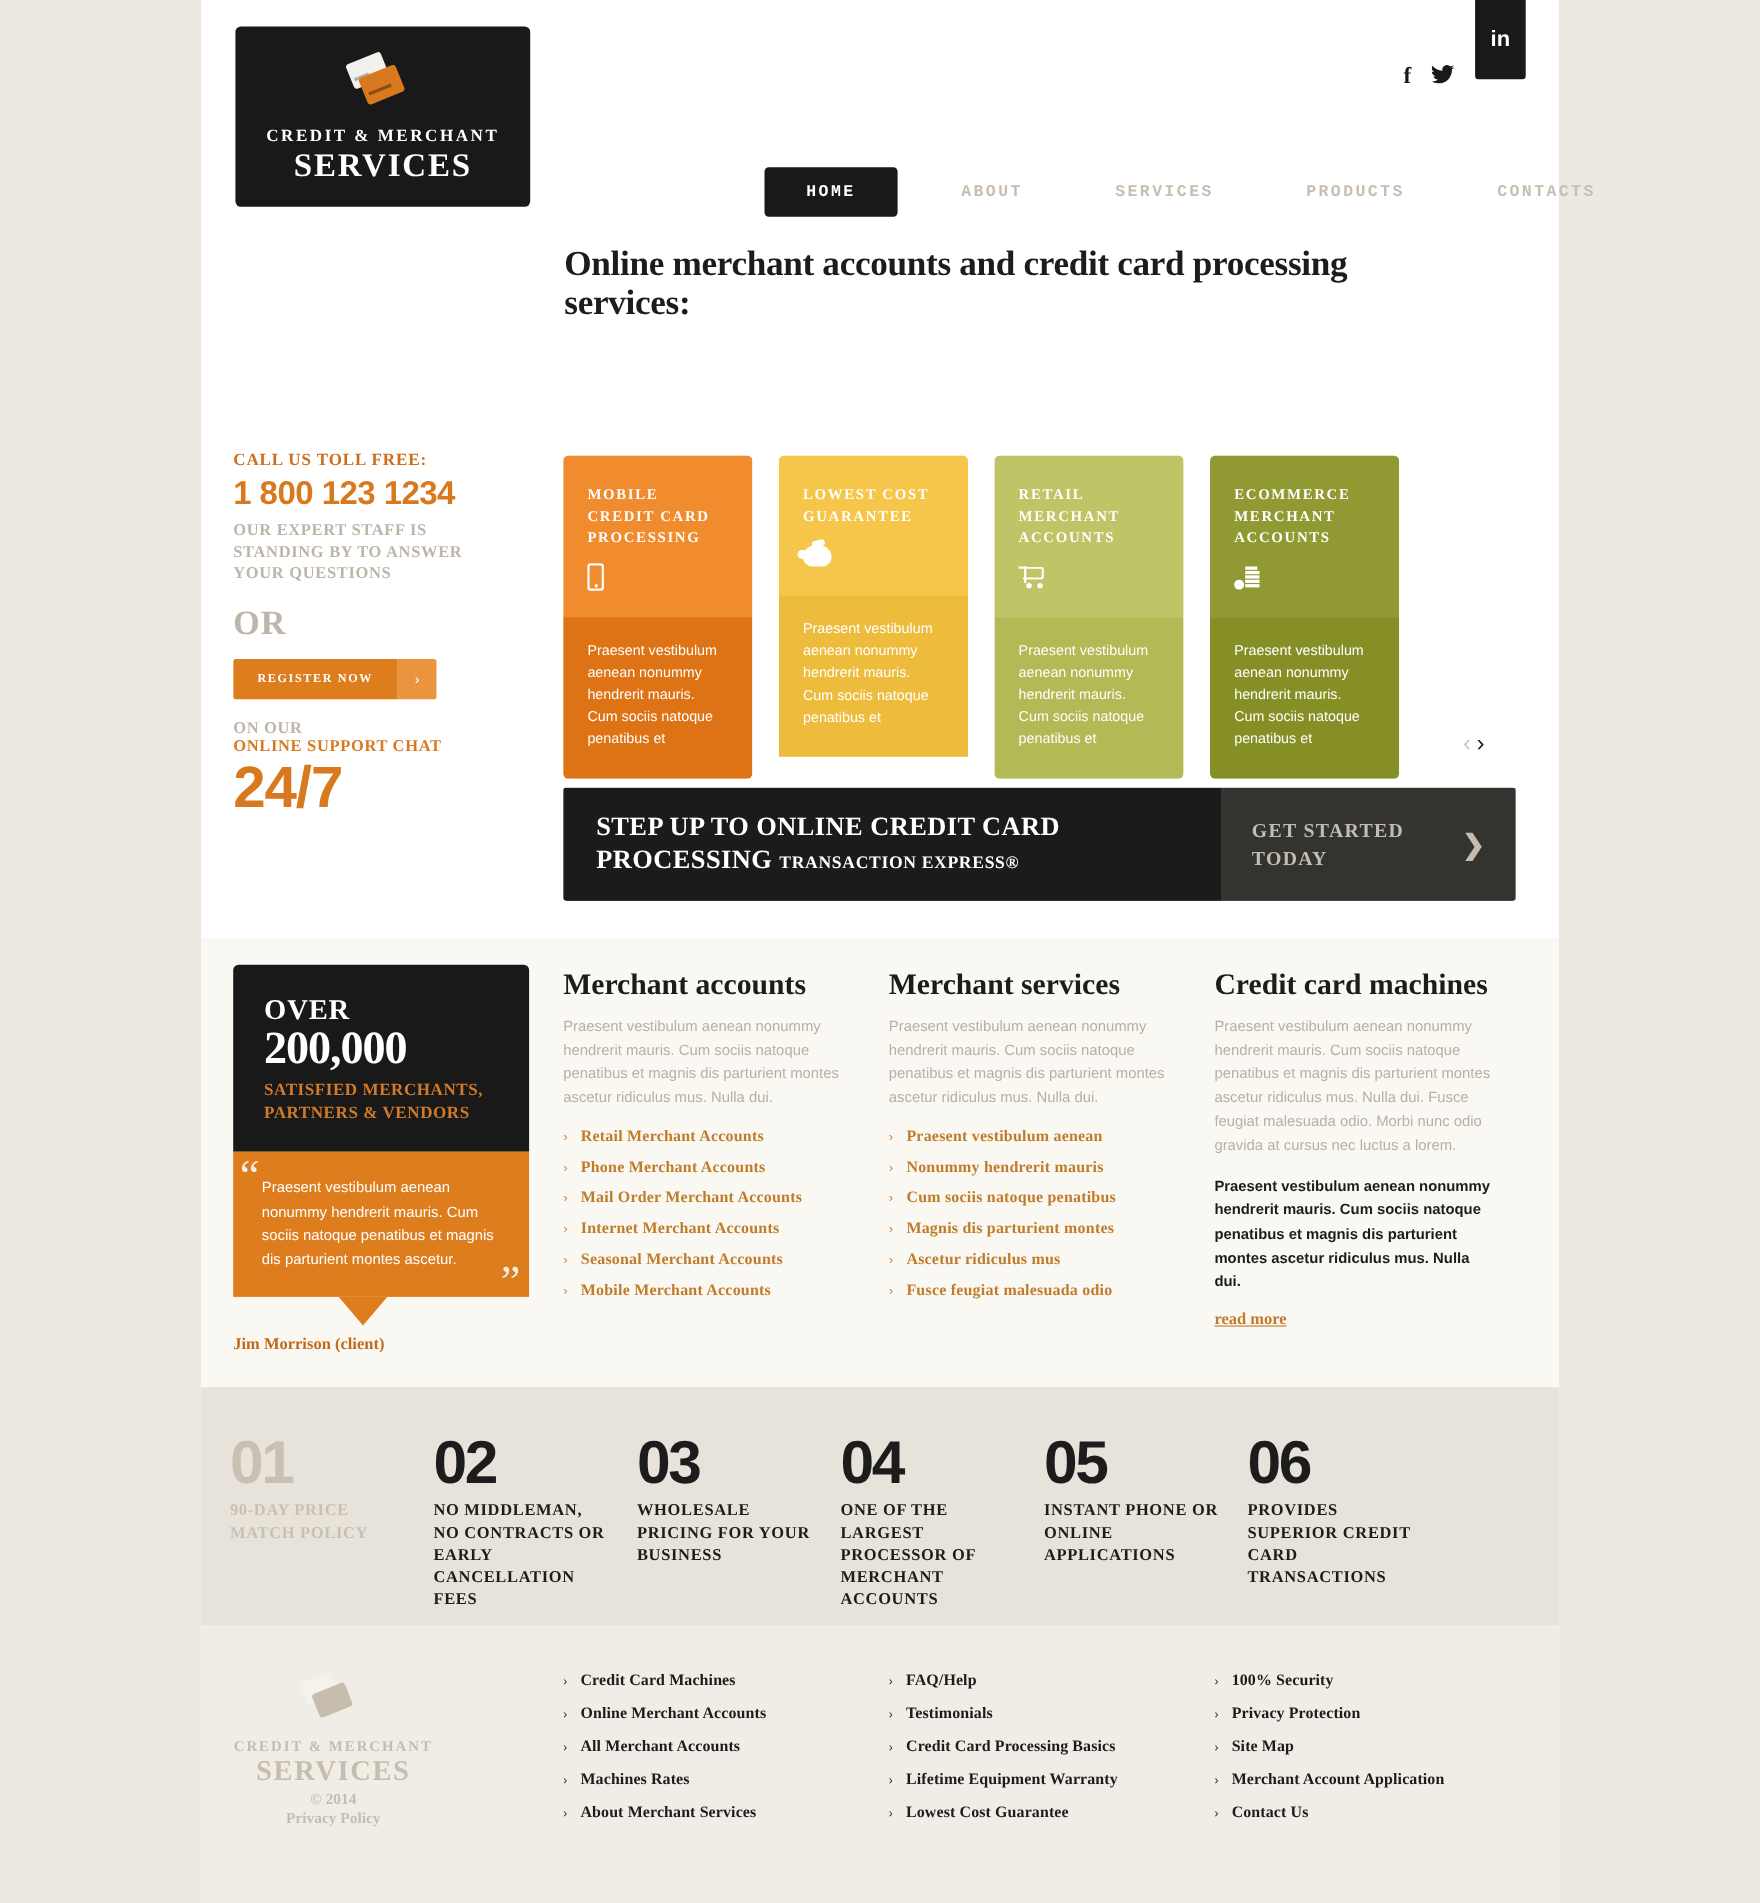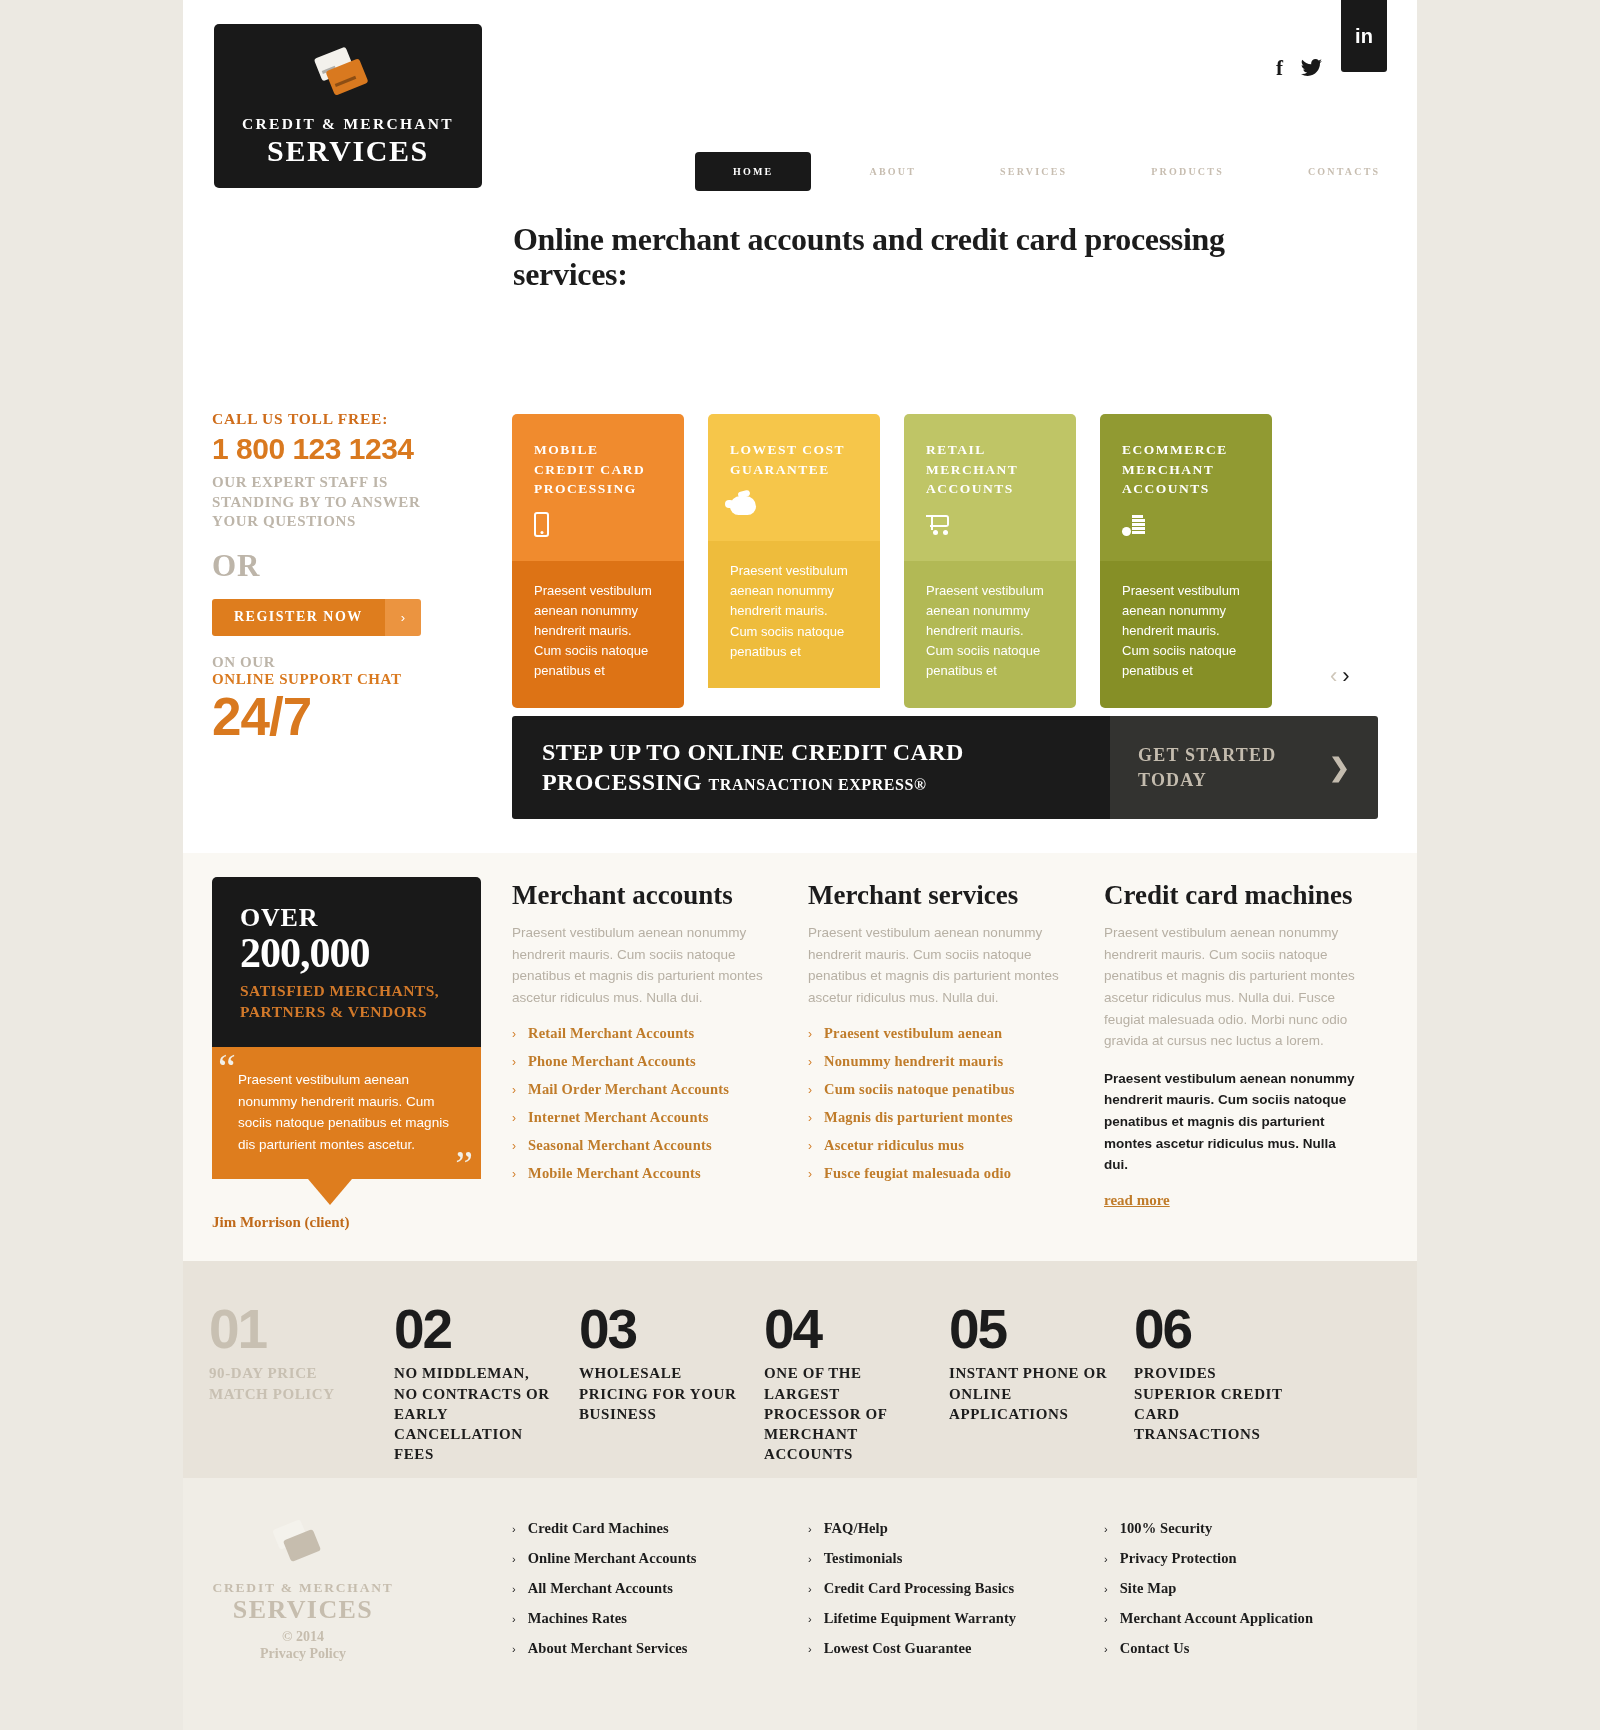--- a/index.html
+++ b/index.html
@@ -36,21 +36,21 @@
   .soc-ic { color:#191919; font-size:20px; line-height:1; cursor:pointer; }
   .soc-f { font-family:"Liberation Serif", serif; font-weight:bold; font-size:21px; }
   .soc-in-tab {
     width:46px; height:72px; background:#191919; border-radius:0 0 3px 3px;
     display:flex; align-items:center; justify-content:center;
     color:#fff; font-size:20px; font-weight:bold; margin-top:-58px; cursor:pointer;
   }
 
   .nav { position:absolute; left:512px; top:152px; display:flex; align-items:center; gap:0; }
   .nav-item {
-    font-family:Liberation Serif, serif; font-weight:bold; font-size:10px;
+    font-family:Liberation Mono, monospace; font-weight:bold; font-size:15px;
     letter-spacing:2.2px; color:#c7bdb0; padding:0 42px; cursor:pointer; white-space:nowrap;
   }
   .nav-item.active {
     background:#191919; color:#ffffff; border-radius:4px;
     padding:14px 38px; margin-left:0; margin-right:16px;
   }
   .hero-title {
     position:absolute; left:513px; top:222px; width:740px;
     font-family:"Liberation Serif", serif; font-weight:bold;
     font-size:32px; line-height:1.09; color:#1c1c1c; letter-spacing:-0.3px;
@@ -73,21 +73,21 @@
   .cta-or {
     color:#bdb5a9; font-family:"Liberation Serif", serif; font-weight:bold;
     font-size:31px; letter-spacing:1px; margin-top:16px;
   }
   .btn-register {
     margin-top:15px; display:inline-flex; align-items:stretch;
     border-radius:3px; overflow:hidden; cursor:pointer; height:37px;
   }
   .btn-register-main {
     background:#de7d1e; color:#fff; font-family:"Liberation Serif", serif; font-weight:bold;
-    font-size:14px; letter-spacing:1.5px; display:flex; align-items:center; padding:0 22px;
+    font-size:11px; letter-spacing:1.5px; display:flex; align-items:center; padding:0 22px;
   }
   .btn-register-arrow {
     background:#eb9440; color:#fff; width:36px; display:flex; align-items:center; justify-content:center;
     font-size:13px;
   }
   .cta-onour {
     color:#bdb5a9; font-family:"Liberation Serif", serif; font-weight:bold;
     font-size:15px; letter-spacing:0.6px; margin-top:18px;
   }
   .cta-chat {

